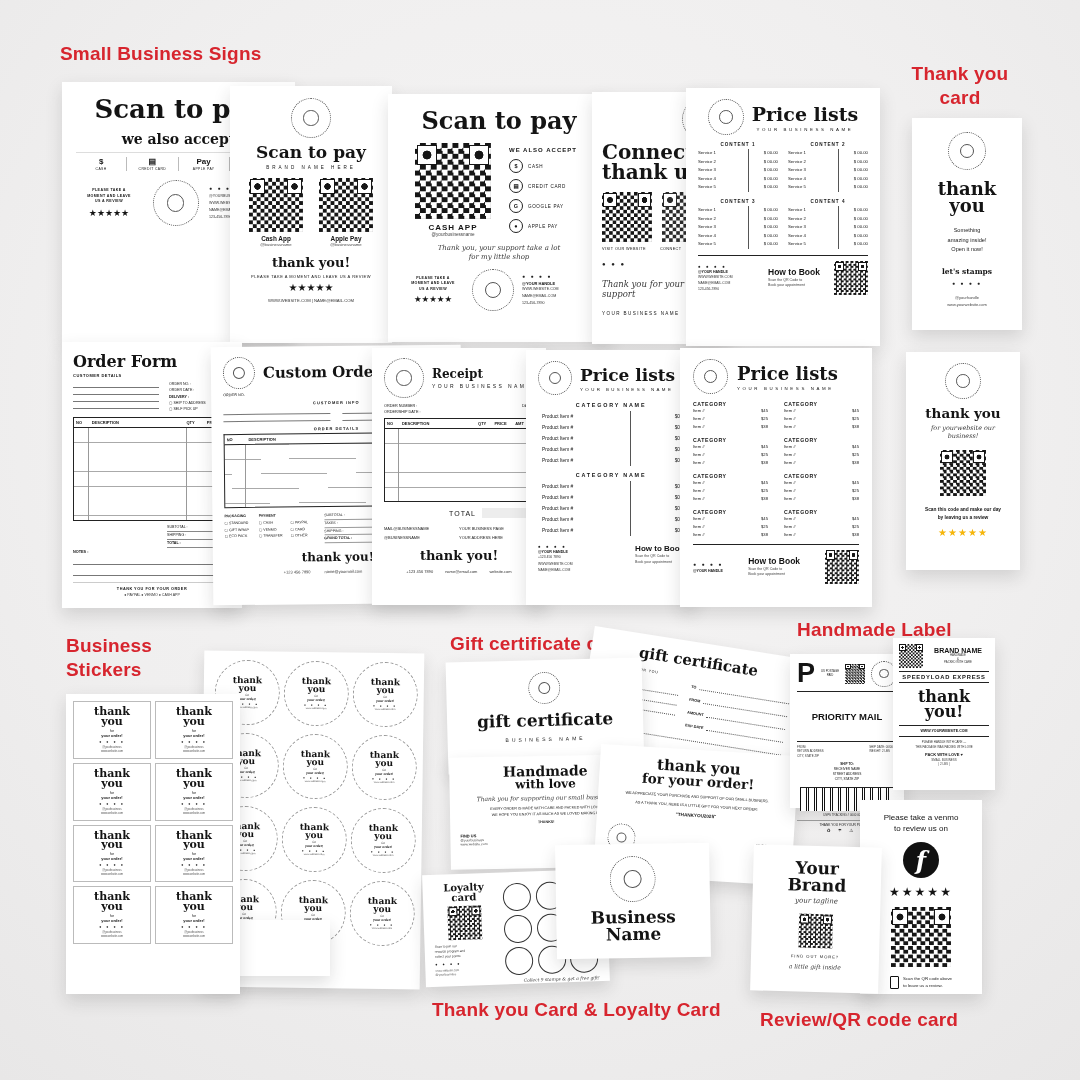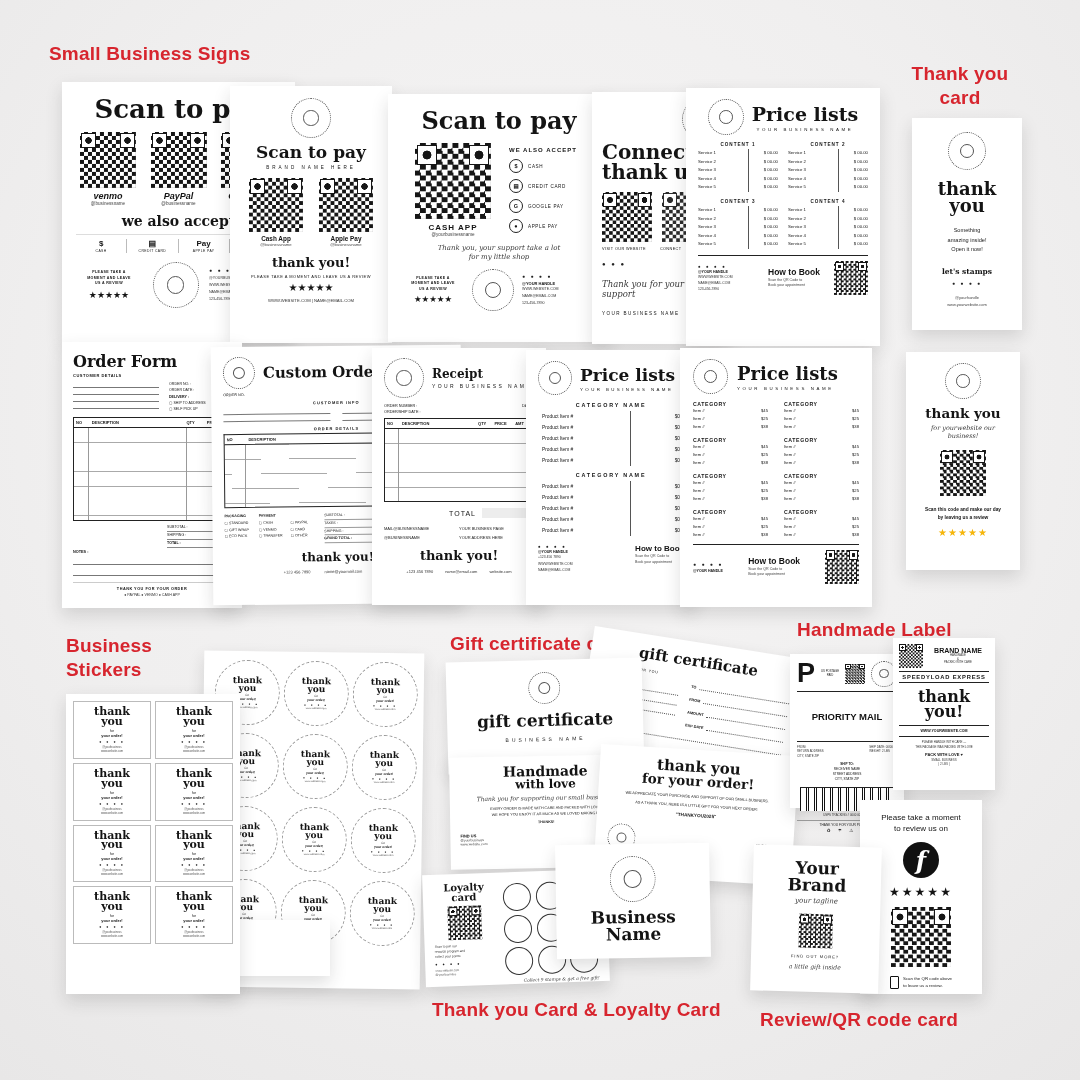--- a/index.html
+++ b/index.html
@@ -23,53 +23,36 @@
       linear-gradient(90deg,transparent 0 9%,#999 9% calc(9% + .7px),transparent 0 72%,#999 72% calc(72% + .7px),transparent 0 85%,#999 85% calc(85% + .7px),transparent 0),
       repeating-linear-gradient(#fff 0 14px,#aaa 14px 14.7px)}
   .prow{display:flex;justify-content:space-between;line-height:2}
   .vln{background:linear-gradient(90deg,transparent 0 63%,#555 63% calc(63% + .8px),transparent 0)}
   .soc{letter-spacing:2px;color:#222}
   .circ{border:1px solid #222;border-radius:50%;display:inline-flex;align-items:center;justify-content:center;flex:none}
 </style>
 </head>
 <body>
 
-<div class="lbl" style="left:49px;top:42px">Small Business Signs</div>
+<div class="lbl" style="left:60px;top:42px">Small Business Signs</div>
 <div class="lbl ctr" style="left:900px;top:62px;width:120px">
     <div>Thank you</div>
     <div>card</div>
   </div>
 <div class="lbl" style="left:66px;top:634px">
     <div>Business</div>
     <div>Stickers</div>
   </div>
 <div class="lbl" style="left:450px;top:632px">Gift certificate card</div>
 <div class="lbl" style="left:797px;top:618px">Handmade Label</div>
 <div class="lbl" style="left:432px;top:998px">Thank you Card &amp; Loyalty Card</div>
 <div class="lbl" style="left:760px;top:1008px">Review/QR code card</div>
 
 <div class="card" style="left:62px;top:82px;width:233px;height:260px;padding:12px 14px">
   <div class="serif ctr" style="font-size:26px">Scan to pay</div>
-  <div style="display:flex;justify-content:space-between;margin-top:8px">
-      <div class="ctr" style="width:64px">
-      <div class="qr" style="width:56px;height:56px;margin:0 auto"></div>
-      <div style="font-size:9px;font-weight:bold;font-style:italic;margin-top:3px">venmo</div>
-      <div style="font-size:4.6px;color:#444">@businessname</div>
-    </div>
-      <div class="ctr" style="width:64px">
-      <div class="qr" style="width:56px;height:56px;margin:0 auto"></div>
-      <div style="font-size:9px;font-weight:bold;font-style:italic;margin-top:3px">PayPal</div>
-      <div style="font-size:4.6px;color:#444">@businessname</div>
-    </div>
-      <div class="ctr" style="width:64px">
-      <div class="qr" style="width:56px;height:56px;margin:0 auto"></div>
-      <div style="font-size:9px;font-weight:bold;font-style:italic;margin-top:3px">Cash App</div>
-      <div style="font-size:4.6px;color:#444">@businessname</div>
-    </div>
-    </div>
   <div class="serif ctr" style="font-size:14px;margin-top:7px">we also accept</div>
   <div style="display:flex;margin-top:5px;border-top:.6px solid #ddd;padding-top:4px">
       <div class="ctr" style="flex:1;border-right:.6px solid #bbb">
       <div style="font-size:8px;font-weight:bold">$</div>
       <div style="font-size:3.4px;letter-spacing:.4px;margin-top:1px">CASH</div>
     </div>
       <div class="ctr" style="flex:1;border-right:.6px solid #bbb">
       <div style="font-size:8px;font-weight:bold">▤</div>
       <div style="font-size:3.4px;letter-spacing:.4px;margin-top:1px">CREDIT CARD</div>
     </div>
@@ -1118,21 +1101,21 @@
     <div>PLEASE HANDLE WITH CARE —</div>
     <div>THIS PACKAGE WAS PACKED WITH LOVE</div>
   </div>
   <div class="ctr" style="font-size:4px;font-weight:bold;margin-top:3px">PACK WITH LOVE ♥</div>
   <div class="ctr" style="font-size:3px;color:#444;margin-top:1px">SMALL BUSINESS</div>
   <div class="ctr" style="font-size:3px;color:#444">( 2 LBS )</div>
 </div>
 
 <div class="card" style="left:860px;top:800px;width:122px;height:194px;padding:10px">
   <div class="ctr" style="font-size:8px;line-height:1.4;margin-top:2px">
-    <div>Please take a moment</div>
+    <div>Please take a venmo</div>
     <div>to review us on</div>
   </div>
   <div style="width:36px;height:36px;border-radius:50%;background:#111;color:#fff;display:flex;align-items:center;justify-content:center;margin:8px auto 0;font-family:'DejaVu Serif',serif;font-weight:bold;font-style:italic;font-size:24px">f</div>
   <div class="ctr" style="font-size:12px;letter-spacing:2px;margin-top:7px">★★★★★</div>
   <div class="qr" style="width:60px;height:60px;margin:8px auto 0"></div>
   <div style="display:flex;gap:4px;align-items:center;justify-content:center;margin-top:9px">
     <span style="width:7px;height:11px;border:1px solid #111;border-radius:1px;flex:none"></span>
     <span style="font-size:4.4px;line-height:1.5;color:#222">
       <span style="display:block">Scan the QR code above</span>
       <span style="display:block">to leave us a review.</span>

